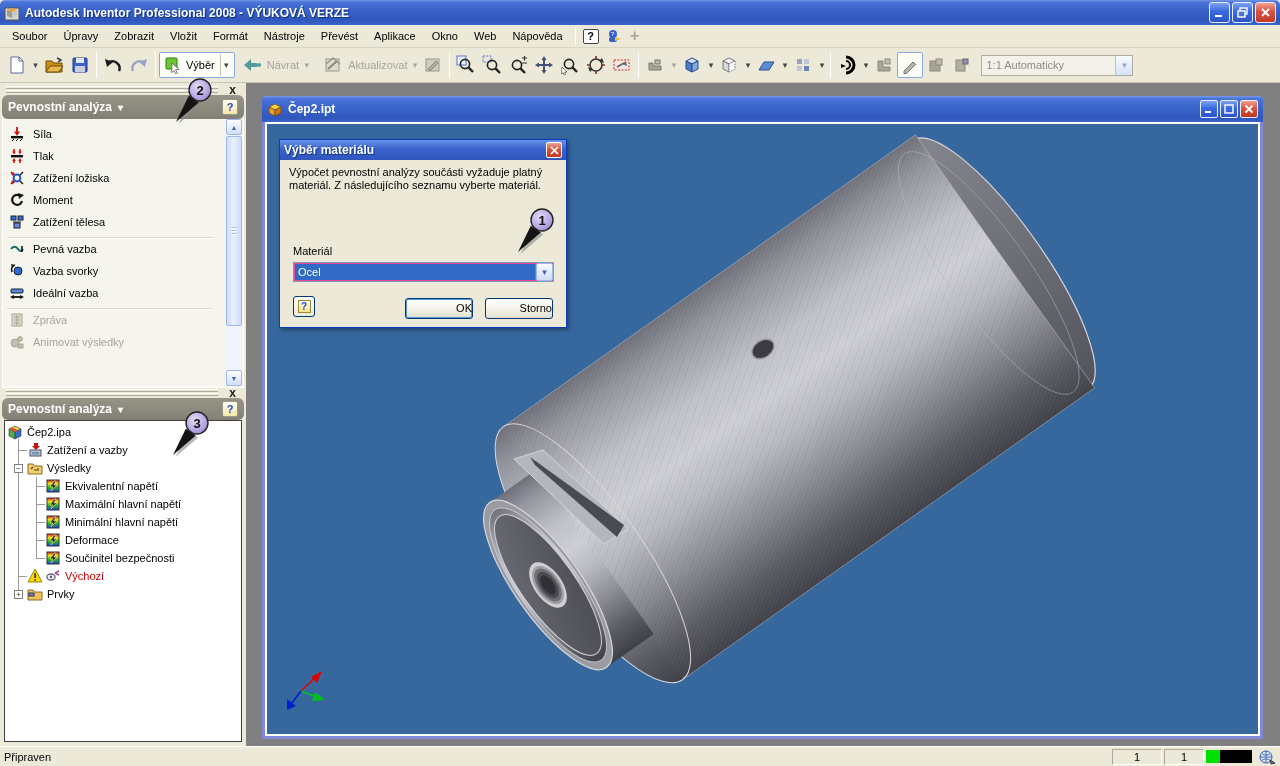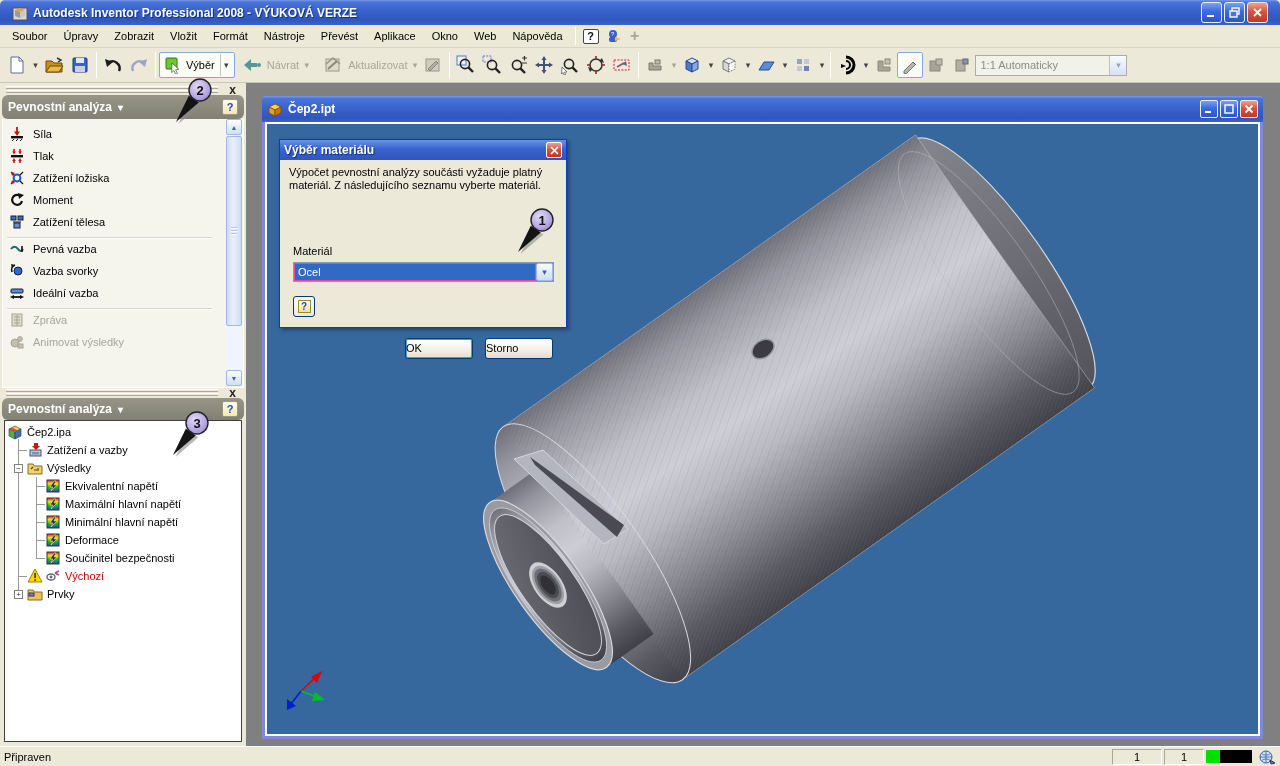--- a/index.html
+++ b/index.html
@@ -3,21 +3,21 @@
 <meta charset="utf-8">
 <style>
   * { box-sizing: border-box; }
   body { margin:0; font-family:"Liberation Sans", sans-serif; font-size:11px; color:#000; }
   #root { position:relative; width:1280px; height:766px; background:#ECE9D8; overflow:hidden; }
   .abs { position:absolute; }
 
   
   .titlebar { left:0; top:0; width:1280px; height:25px;
     background:linear-gradient(180deg,#7a9ae8 0%,#4a74d8 8%,#3a64cc 40%,#2f56bc 80%,#3a64cc 100%);
-    border-radius:5px 5px 0 0; display:flex; align-items:center; padding:0 12px; }
+    border-radius:5px 5px 0 0; display:flex; align-items:center; padding:0 4px; }
   .titlebar .title { color:#fff; font-weight:bold; font-size:12px; margin-left:5px;
     text-shadow:1px 1px 1px #0a2a7a; flex:1; white-space:nowrap; }
   .winbtn { width:21px; height:21px; border-radius:3px; border:1px solid #e8f0ff; margin-left:2px;
     background:linear-gradient(180deg,#7da1ef,#3a6ae0 45%,#2c56c8); display:flex; align-items:center; justify-content:center; }
   .winbtn.close { background:linear-gradient(180deg,#f0a090,#d85440 45%,#c03828); }
   .winbtn svg { display:block; }
 
   
   .menubar { left:0; top:25px; width:1280px; height:23px; background:#ECE9D8; display:flex; align-items:center;
     border-bottom:1px solid #d8d5c2; padding-left:4px; }
@@ -34,21 +34,21 @@
   .tb-sep { width:1px; height:26px; background:#c2bfae; border-right:1px solid #fff; margin:0 3px; }
   .tb-btn { width:26px; height:26px; display:flex; align-items:center; justify-content:center; border-radius:2px; }
   .tb-caret { width:11px; height:26px; display:flex; align-items:center; justify-content:center; color:#444; font-size:9px; }
   .tb-caret.dis { color:#aaa79a; }
   .tb-label { font-size:11px; margin:0 2px; }
   .tb-label.dis { color:#a9a69a; }
   .select-box { display:flex; align-items:center; height:26px; border:1px solid #8aa6e0; background:#fdfdf8;
     border-radius:2px; padding:0 2px; }
   .select-box .vline { width:1px; height:22px; background:#c8c5b4; margin-left:3px; }
   .tb-combo { width:152px; height:21px; border:1px solid #b0ad9e; background:#f2f1ea; display:flex; align-items:center;
-    margin-left:0; }
+    margin-left:6px; }
   .tb-combo .val { flex:1; padding-left:4px; color:#8e8c80; }
   .tb-combo .dd { width:17px; height:100%; background:linear-gradient(180deg,#f8fbff,#d4e2f8); border-left:1px solid #c4c1b2;
     display:flex; align-items:center; justify-content:center; color:#9aa4b8; font-size:9px; }
 
   
   .dock { left:0; top:83px; width:246px; height:663px; background:#ECE9D8; }
   .panel { position:absolute; left:2px; width:242px; }
   .grabrow { position:relative; height:10px; }
   .grabrow .ridge { position:absolute; left:4px; right:26px; height:3px; border-top:1px solid #fff; border-bottom:1px solid #aca899; }
   .grabrow .r1 { top:1px; } .grabrow .r2 { top:5px; }
@@ -113,21 +113,21 @@
   .dlg-combo { position:absolute; left:13px; top:102px; width:261px; height:20px; border:1px solid #7f9db9; background:#ec4899;
     display:flex; }
   .dlg-combo .val { flex:1; background:#316AC5; color:#fff; padding:2px 0 0 3px; margin:1px; }
   .dlg-combo .dd { width:17px; background:linear-gradient(180deg,#f8fbff,#cfdef6); border:1px solid #9cb8ec; border-radius:2px;
     display:flex; align-items:center; justify-content:center; color:#3a5fa8; font-size:9px; }
   .dlg-help { position:absolute; left:13px; top:136px; width:22px; height:21px; border:1px solid #003C74; border-radius:3px;
     background:linear-gradient(180deg,#fff,#ece9d8); display:flex; align-items:center; justify-content:center; }
   .dlg-help .q { width:13px; height:13px; background:linear-gradient(180deg,#fffef0,#f4e090); border:1px solid #9a8a30;
     color:#2244cc; font-weight:bold; font-size:10px; display:flex; align-items:center; justify-content:center; }
   .xp-btn { position:absolute; top:138px; width:68px; height:21px; border:1px solid #003C74; border-radius:3px;
-    background:linear-gradient(180deg,#fff,#f2f0e4 60%,#e0ddd0); text-align:left; line-height:19px;margin-top:40px; }
+    background:linear-gradient(180deg,#fff,#f2f0e4 60%,#e0ddd0); text-align:right; line-height:19px; }
   .xp-btn.default { box-shadow:0 0 0 1px #5a96d8 inset; }
   .btn-ok { left:125px; } .btn-cancel { left:205px; }
 
   
   .statusbar { left:0; top:746px; width:1280px; height:20px; background:#ECE9D8; border-top:1px solid #fff;
     display:flex; align-items:center; }
   .statusbar .ready { flex:1; padding-left:4px; }
   .sb-cell { height:16px; border:1px solid; border-color:#aca899 #fff #fff #aca899; margin-right:2px;
     display:flex; align-items:center; justify-content:center; }
   .cell1 { width:50px; } .cell2 { width:40px; }

